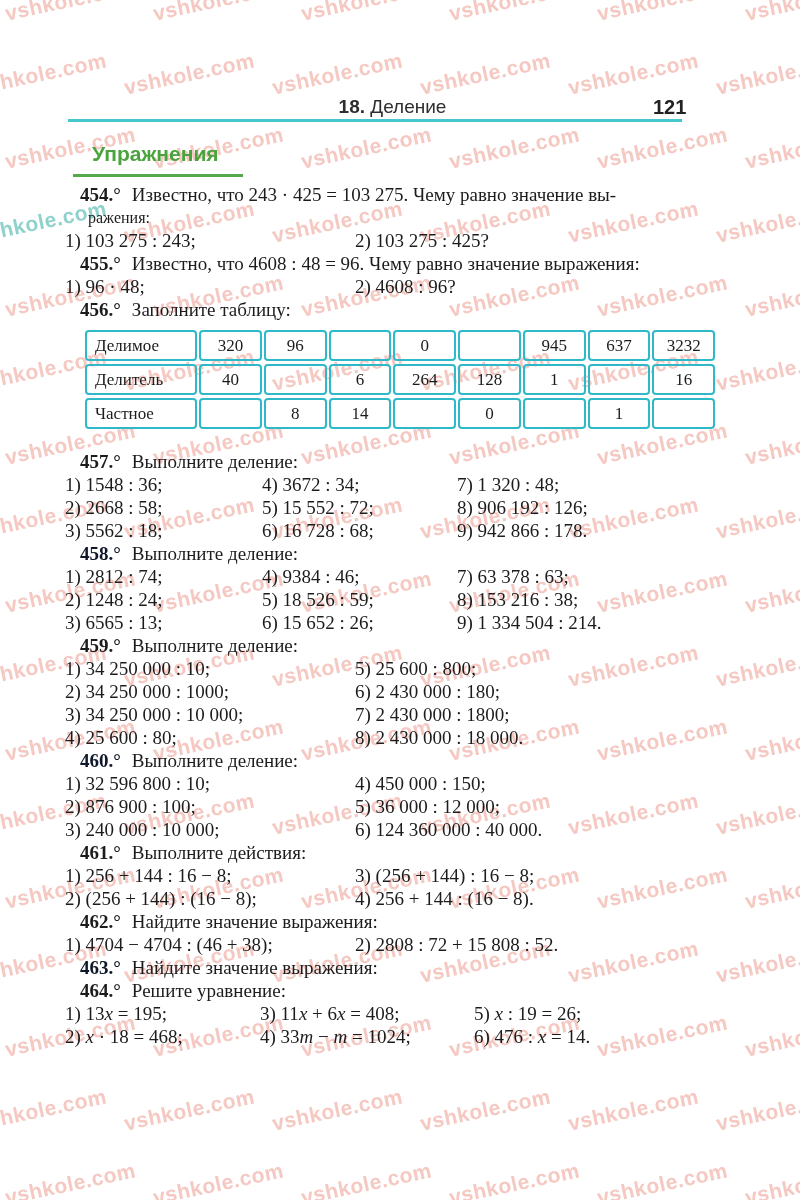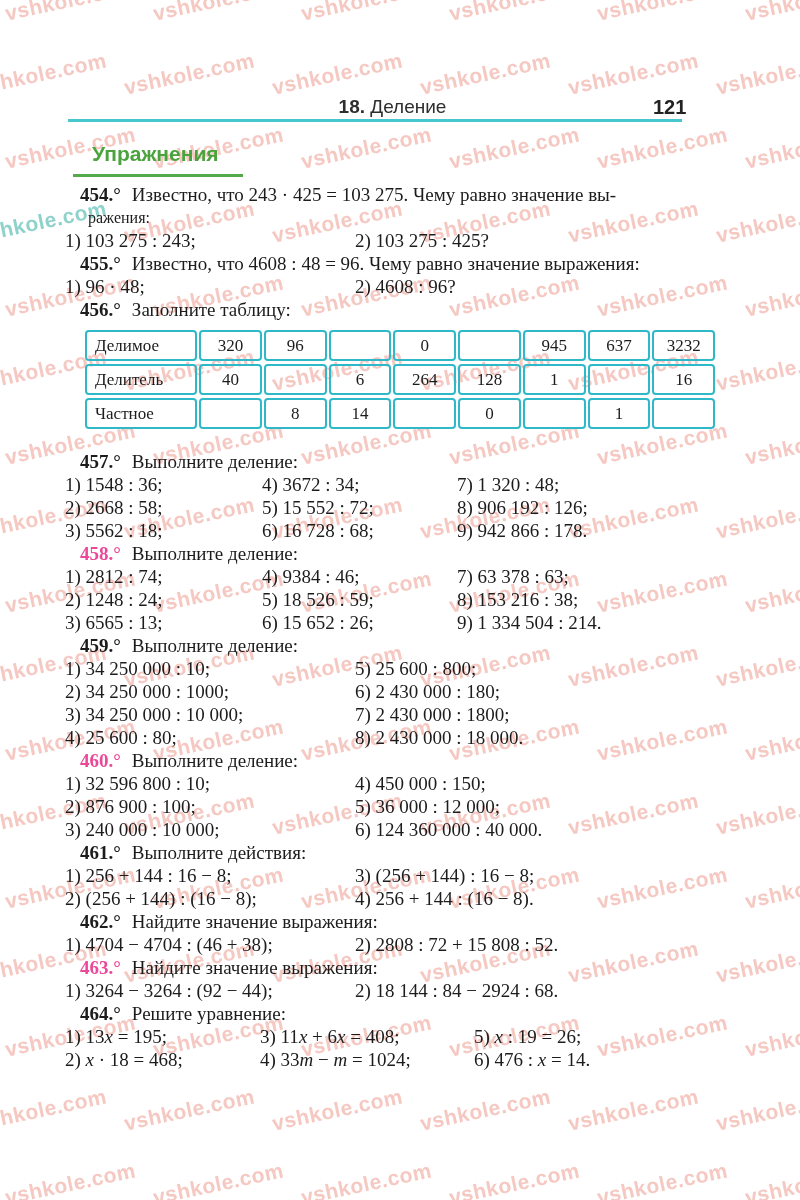--- a/index.html
+++ b/index.html
@@ -18,21 +18,21 @@
             font-size:20px;font-weight:bold;color:#222;}
   .header-rule{position:absolute;top:119px;left:68px;width:614px;height:3px;background:#46c6cd;z-index:2;}
   
   .green-heading{position:absolute;top:142px;left:92px;z-index:2;
                  font-family:"Liberation Sans", sans-serif;font-size:21px;font-weight:bold;color:#4aa33c;}
   .green-rule{position:absolute;top:32px;left:-19px;width:170px;height:3px;background:#54a94a;}
   
   #exercises{position:absolute;top:183px;left:65px;width:690px;z-index:2;}
   .ex-line{height:23px;line-height:23px;font-size:19px;white-space:nowrap;}
   .ex-num{font-weight:bold;margin-left:15px;}
-  .ex-num.green{color:#ec4899;}
+  .ex-num.green{color:#0f172a;}
   .ex-title{margin-left:11px;text-align:right;}
   .ex-cont{margin-left:23px;height:23px;line-height:23px;font-size:16px;}
   .ex-grid{display:grid;}
   .g2{grid-template-columns:290px 1fr;}
   .g3{grid-template-columns:197px 195px 1fr;}
   .g3b{grid-template-columns:195px 214px 1fr;}
   .ex-item{height:23px;line-height:23px;font-size:19px;white-space:nowrap;}
   .ex-item i{font-style:italic;}
   
   .t456{display:grid;grid-template-columns:112px repeat(8,1fr);gap:3px 2px;width:630px;
@@ -273,24 +273,20 @@
       </div>
       <div class="exercise">
         <div class="ex-line"><span class="ex-num">462.°</span><span class="ex-title">Найдите значение выражения:</span></div>
         <div class="ex-grid g2">
           <div class="ex-item">1) 4704 − 4704 : (46 + 38);</div>
           <div class="ex-item">2) 2808 : 72 + 15 808 : 52.</div>
         </div>
       </div>
       <div class="exercise">
         <div class="ex-line"><span class="ex-num green">463.°</span><span class="ex-title">Найдите значение выражения:</span></div>
-        <div class="ex-grid g2">
-          <div class="ex-item">1) 3264 − 3264 : (92 − 44);</div>
-          <div class="ex-item">2) 18 144 : 84 − 2924 : 68.</div>
-        </div>
       </div>
       <div class="exercise">
         <div class="ex-line"><span class="ex-num">464.°</span><span class="ex-title">Решите уравнение:</span></div>
         <div class="ex-grid g3b">
           <div class="ex-item">1) 13<i>x</i> = 195;</div>
           <div class="ex-item">3) 11<i>x</i> + 6<i>x</i> = 408;</div>
           <div class="ex-item">5) <i>x</i> : 19 = 26;</div>
           <div class="ex-item">2) <i>x</i> · 18 = 468;</div>
           <div class="ex-item">4) 33<i>m</i> − <i>m</i> = 1024;</div>
           <div class="ex-item">6) 476 : <i>x</i> = 14.</div>

